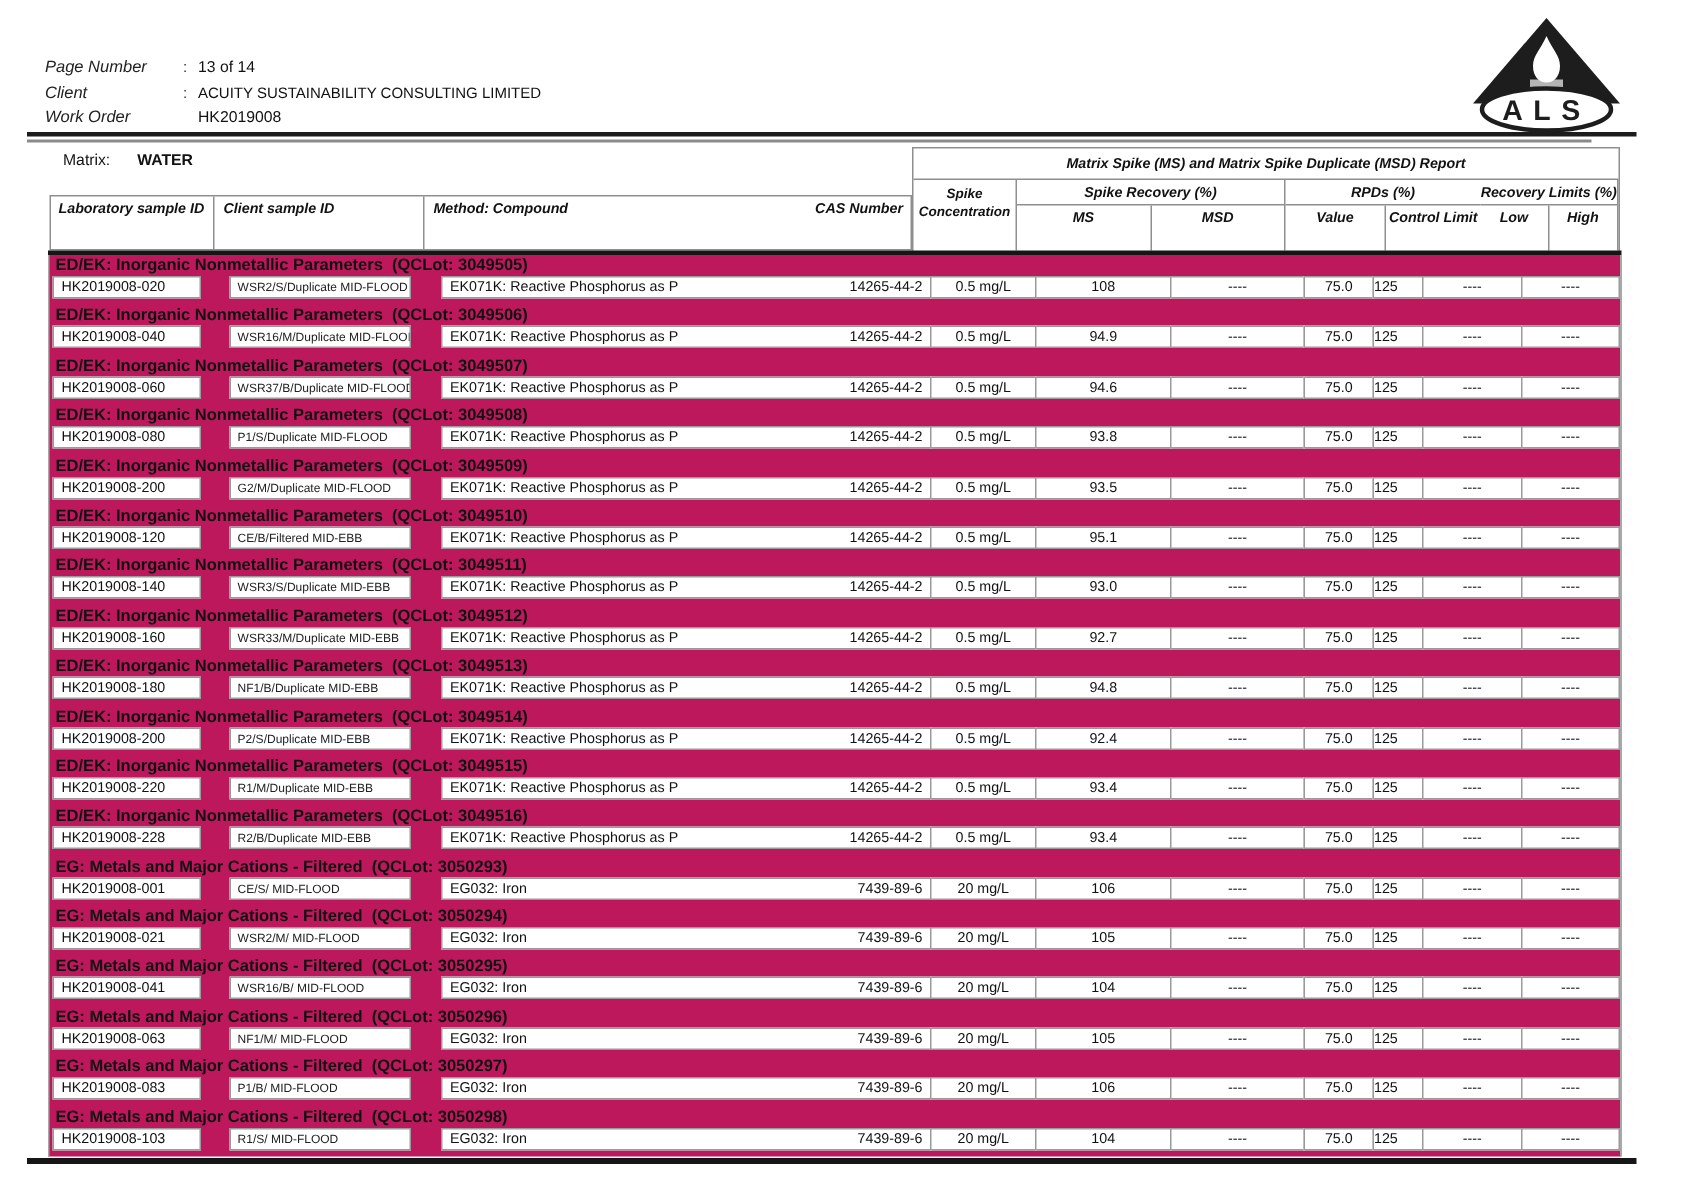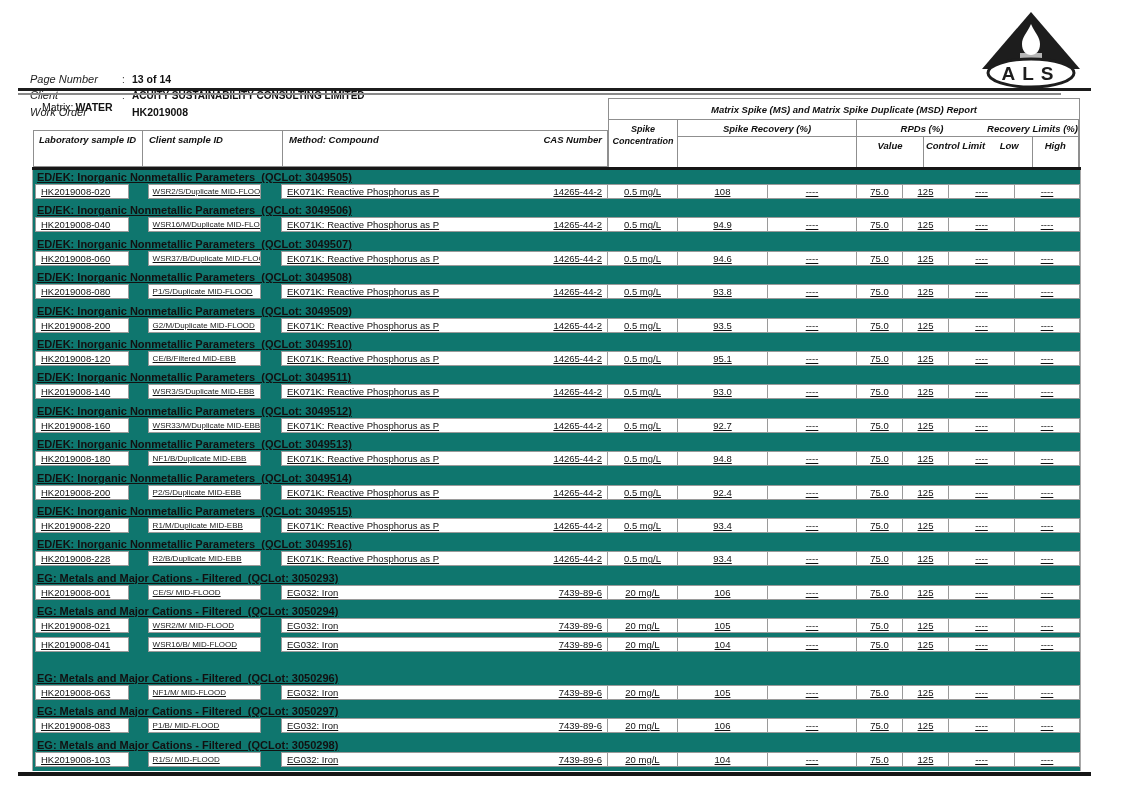--- a/index.html
+++ b/index.html
@@ -4,28 +4,28 @@
 <style>
   html,body{margin:0;padding:0;background:#fff;}
   .sheet{position:relative;width:1122px;height:794px;background:#fff;
          font-family:"Liberation Sans","DejaVu Sans",sans-serif;color:#111;overflow:hidden;}
 
   
   .phead{position:absolute;left:30px;top:39px;}
   .phead-row{display:flex;height:16.5px;align-items:baseline;}
   .plabel{width:92px;font-style:italic;font-size:11px;color:#222;}
   .pcolon{width:10px;font-size:10px;color:#333;}
-  .pvalue{font-weight:bold;font-size:10.5px;margin-top:34px;}
+  .pvalue{font-weight:normal;font-size:10.5px;}
   .hrule1{position:absolute;left:18px;top:88px;width:1073px;height:3px;background:#1c1c1c;}
   .hrule2{position:absolute;left:18px;top:93px;width:1043px;height:2px;background:#8a8a8a;}
   .logo{position:absolute;left:975px;top:10px;width:112px;height:80px;}
 
   
   .matrix{position:absolute;left:42px;top:101px;font-size:10.5px;}
-  .matrix b{margin-left:2px;}
+  .matrix b{margin-left:18px;}
 
   
   .twrap{position:absolute;left:32px;top:97px;width:1049px;height:682px;}
   .hdr-i{font-style:italic;font-weight:bold;font-size:9.5px;}
 
   .left-head{position:absolute;left:1px;top:33px;width:575px;height:37px;background:#fff;
              border:1px solid #8f8f8f;box-sizing:border-box;display:flex;}
   .lh-lab{width:109px;border-right:1px solid #8f8f8f;padding:3px 3px 0 5px;box-sizing:border-box;line-height:12px;}
   .lh-client{width:140px;border-right:1px solid #8f8f8f;padding:3px 3px 0 6px;box-sizing:border-box;}
   .lh-method{flex:1;display:flex;justify-content:space-between;padding:3px 5px 0 6px;box-sizing:border-box;}
@@ -46,37 +46,37 @@
   .gc-ms{width:90px;border-right:1px solid #8f8f8f;}
   .gc-msd{width:89px;}
   .gc-low{width:46px;border-right:1px solid #8f8f8f;}
   .gc-high{width:46px;}
   .gc-val{width:67px;border-right:1px solid #8f8f8f;}
   .gc-ctl{flex:1;}
 
   .hline{position:absolute;left:0;top:70px;width:1049px;height:3px;background:#161616;}
 
   
-  .tbody{position:absolute;left:0;top:73px;width:1047px;height:601px;background:#0f766e;
-         border-left:1px solid #a8a8a8;border-right:1px solid #a8a8a8;overflow:hidden;text-decoration:underline;}
+  .tbody{position:absolute;left:0;top:73px;width:1047px;height:601px;background:#be185d;
+         border-left:1px solid #a8a8a8;border-right:1px solid #a8a8a8;overflow:hidden;}
   .qsec{height:33.4px;}
   .section-band{height:14px;line-height:15px;font-weight:bold;font-size:11px;padding-left:4px;
                 white-space:pre;overflow:hidden;}
   .data-row{height:15px;display:flex;gap:14px;}
   .cell{background:#fff;border:1px solid #9a9a9a;box-sizing:border-box;font-size:9.5px;
         line-height:13px;white-space:nowrap;overflow:hidden;}
   .c-lab{width:107px;margin-left:2px;padding-left:5px;}
   .c-client{width:130px;margin-left:5px;padding-left:4px;font-size:8px;line-height:14px;color:#222;}
   .cgroup{display:flex;margin-left:6px;}
   .c-method{width:327px;display:flex;justify-content:space-between;padding:0 5px;}
   .c-spike{width:71px;margin-left:-1px;text-align:center;}
   .c-ms{width:91px;margin-left:-1px;text-align:center;}
   .c-msd{width:90px;margin-left:-1px;text-align:center;}
   .c-low{width:47px;margin-left:-1px;text-align:center;}
-  .c-high{width:47px;margin-left:-1px;text-align:center;}
+  .c-high{width:34px;margin-left:-1px;}
   .c-val{width:67px;margin-left:-1px;text-align:center;}
   .c-ctl{width:66px;margin-left:-1px;text-align:center;}
 
   .brule{position:absolute;left:18px;top:772px;width:1073px;height:4px;background:#161616;}
 </style>
 </head>
 <body>
 
 <div class="sheet">
 
@@ -125,20 +125,24 @@
         <span class="hdr-i">CAS Number</span>
       </div>
     </div>
 
     <div class="right-head">
       <div class="banner hdr-i">Matrix Spike (MS) and Matrix Spike Duplicate (MSD) Report</div>
       <div class="rh-grid">
         <div class="rh-spike hdr-i">Spike Concentration</div>
         <div class="g g-rec">
           <div class="g-top hdr-i">Spike Recovery (%)</div>
+          <div class="g-cells">
+            <div class="g-cell gc-ms hdr-i">MS</div>
+            <div class="g-cell gc-msd hdr-i">MSD</div>
+          </div>
         </div>
         <div class="g g-rpd">
           <div class="g-top hdr-i">RPDs (%)</div>
           <div class="g-cells">
             <div class="g-cell gc-val hdr-i">Value</div>
             <div class="g-cell gc-ctl hdr-i">Control Limit</div>
           </div>
         </div>
         <div class="g g-lim">
           <div class="g-top hdr-i">Recovery Limits (%)</div>
@@ -441,20 +445,21 @@
         <div class="cell c-msd">----</div>
         <div class="cell c-low">75.0</div>
         <div class="cell c-high">125</div>
         <div class="cell c-val">----</div>
         <div class="cell c-ctl">----</div>
       </div>
     </div>
   </div>
 
   <div class="qsec">
+    <div class="section-band">EG: Metals and Major Cations - Filtered  (QCLot: 3050295)</div>
     <div class="data-row">
       <div class="cell c-lab">HK2019008-041</div>
       <div class="cell c-client">WSR16/B/ MID-FLOOD</div>
       <div class="cgroup">
         <div class="cell c-method">
           <span>EG032: Iron</span>
           <span>7439-89-6</span>
         </div>
         <div class="cell c-spike">20 mg/L</div>
         <div class="cell c-ms">104</div>

